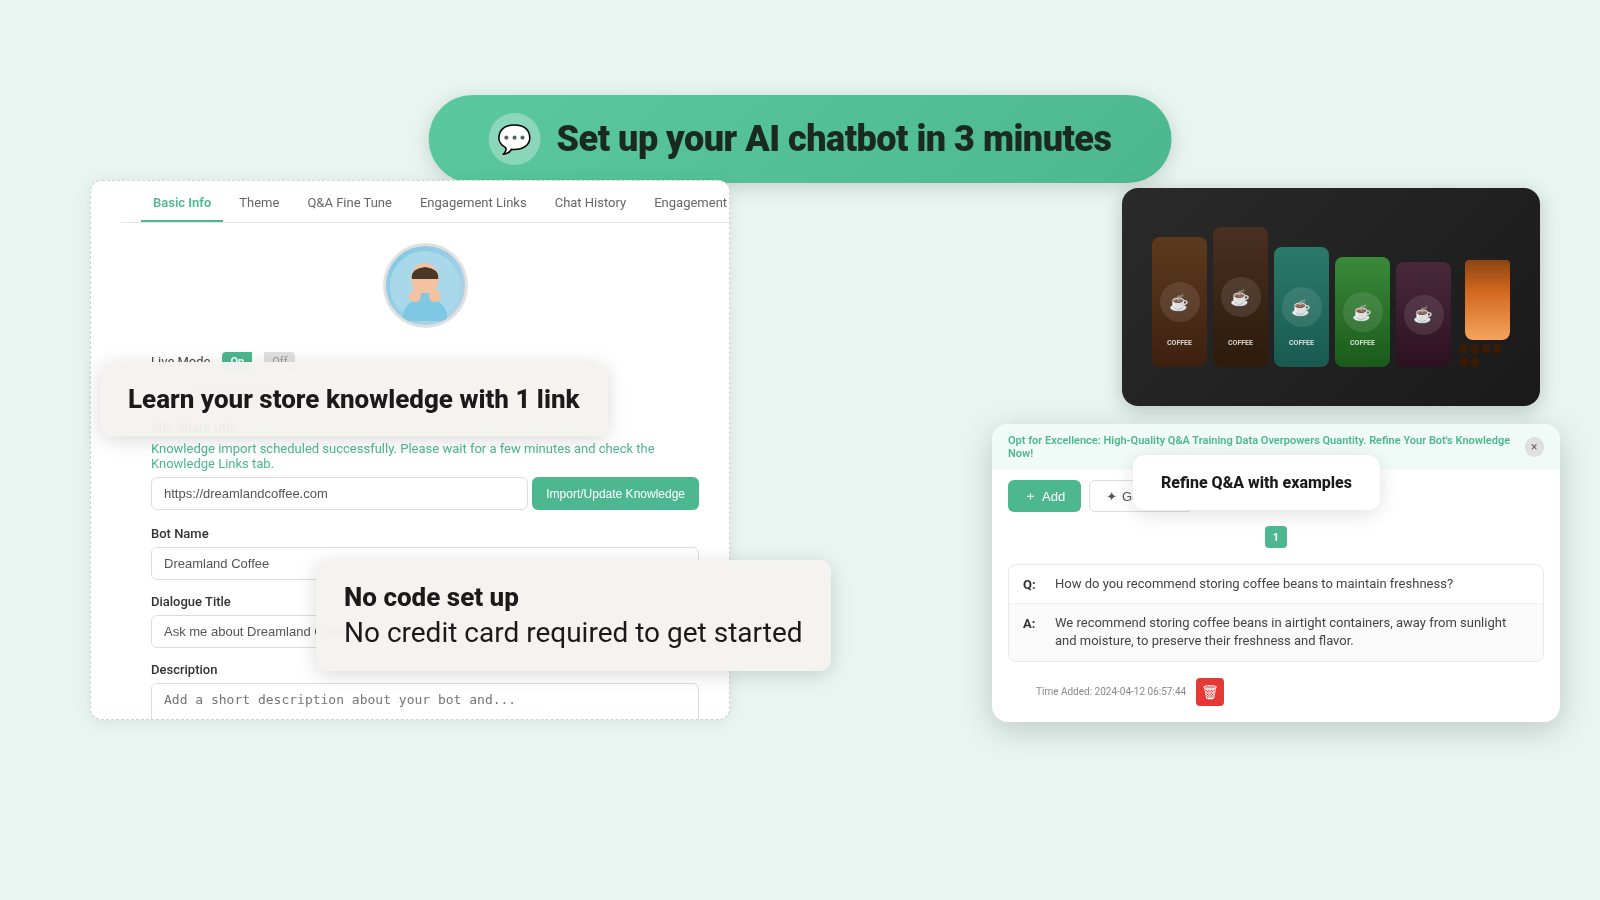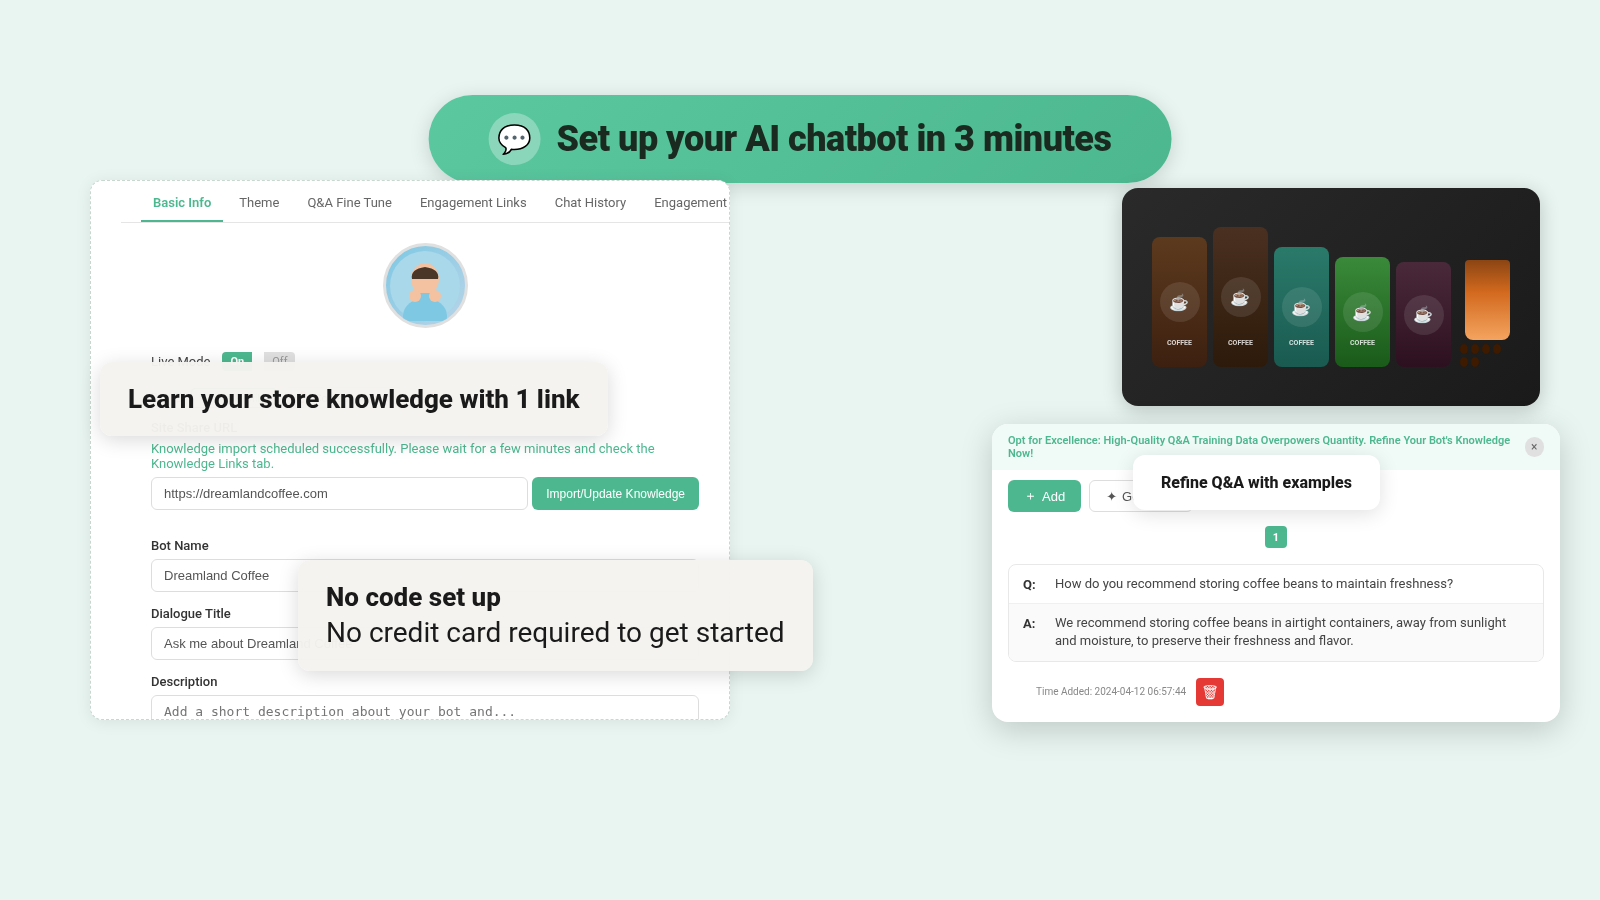--- a/index.html
+++ b/index.html
@@ -177,21 +177,21 @@
       font-weight: 500;
     }
     .success-text {
       font-size: 13px;
       color: #4db890;
       margin-bottom: 6px;
     }
     .url-row {
       display: flex;
       gap: 4px;
-      margin-bottom: 28px;
+      margin-bottom: 16px;
     }
     .url-input {
       flex: 1;
       border: 1px solid #ddd;
       border-radius: 6px;
       padding: 8px 12px;
       font-size: 13px;
       color: #555;
       background: white;
     }
@@ -241,21 +241,21 @@
     .tooltip-link h2 {
       font-size: 26px;
       font-weight: 800;
       color: #1a1a1a;
     }
 
     
     .tooltip-nocode {
       position: absolute;
       top: 560px;
-      left: 298px;
+      left: 316px;
       background: rgba(245, 243, 238, 0.97);
       border-radius: 12px;
       padding: 22px 28px;
       box-shadow: 0 4px 20px rgba(0,0,0,0.15);
       z-index: 10;
     }
     .tooltip-nocode h2 {
       font-size: 26px;
       font-weight: 800;
       color: #1a1a1a;

